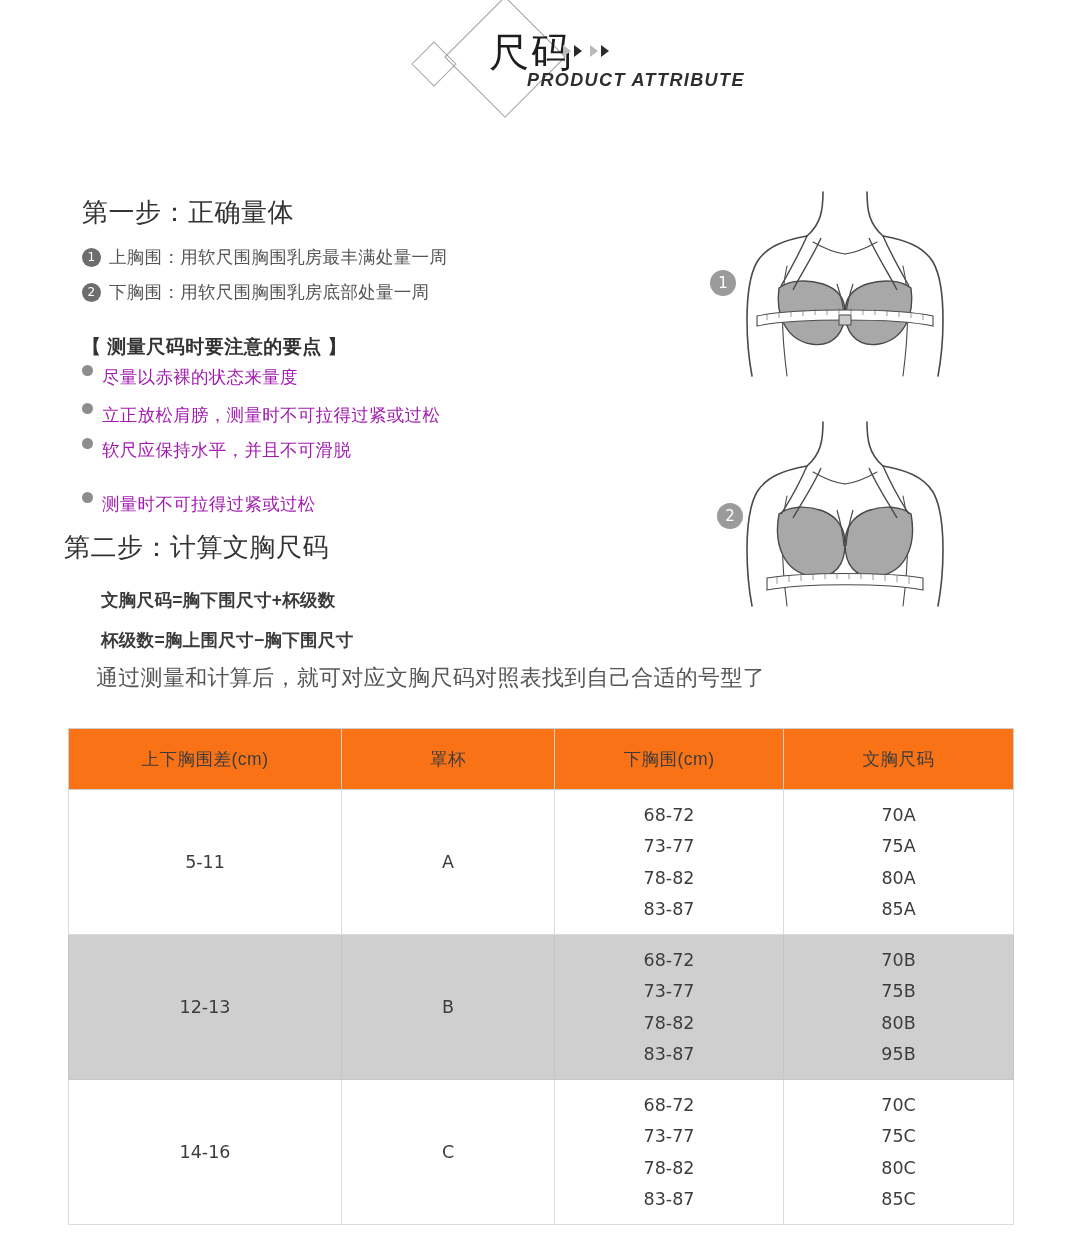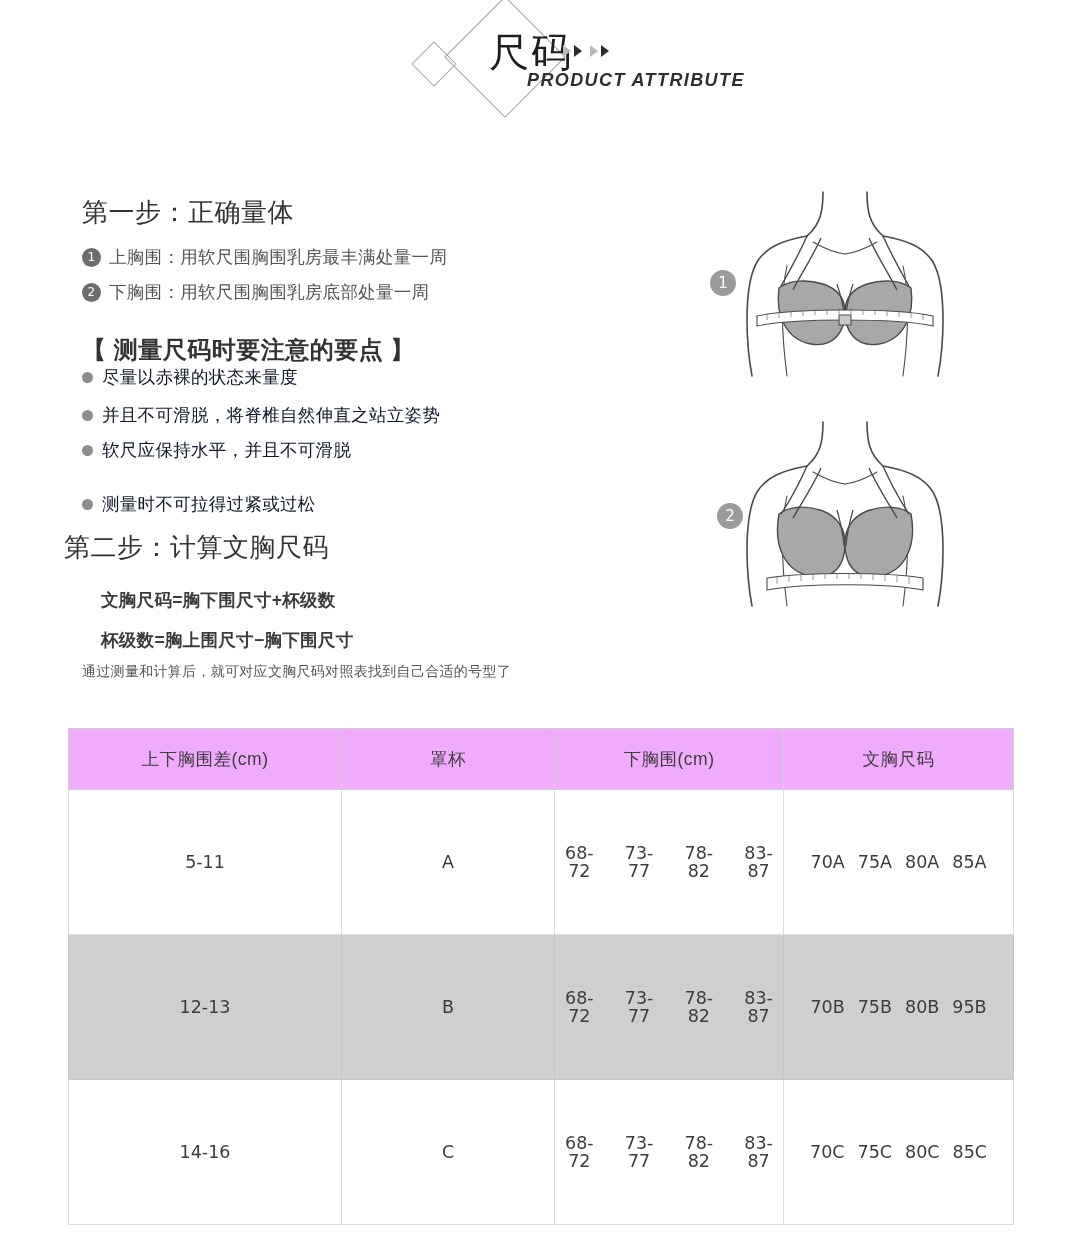--- a/index.html
+++ b/index.html
@@ -119,34 +119,33 @@
     line-height: 19px;
     text-align: center;
     margin-right: 8px;
     font-family: "DejaVu Sans", sans-serif;
     flex: none;
   }
 
   .tips-title {
     position: absolute;
     left: 82px; top: 334px;
-    font-size: 24px;
+    font-size: 19px;
     font-weight: bold;
     color: #333;
     white-space: nowrap;
     letter-spacing: 0.5px;
   }
   .tip-line {
     position: absolute;
     left: 82px;
     font-size: 17.5px;
-    color: #0f172a;
+    color: #a21caf;
     white-space: nowrap;
     display: flex;
-    align-items: center;
     letter-spacing: 0.3px;
   }
   .dot {
     display: inline-block;
     width: 11px; height: 11px;
     border-radius: 50%;
     background: #8d8d8d;
     margin-right: 9px;
     flex: none;
   }
@@ -156,22 +155,22 @@
     left: 82px;
     font-size: 17.5px;
     font-weight: bold;
     color: #3b3b3b;
     white-space: nowrap;
     letter-spacing: 0.3px;
     margin-left: 19px;
   }
   .note {
     position: absolute;
-    left: 82px; top: 663px;
-    font-size: 14px;
+    left: 96px; top: 663px;
+    font-size: 22px;
     color: #555;
     white-space: nowrap;
     letter-spacing: 0.3px;
   }
 
   
   .illus { position: absolute; }
   #illus1 { left: 695px; top: 180px; width: 300px; height: 210px; }
   #illus2 { left: 695px; top: 410px; width: 300px; height: 210px; }
   .illus-badge {
@@ -197,40 +196,41 @@
     table-layout: fixed;
   }
   .size-table th, .size-table td {
     border: 1px solid #dcdcdc;
     text-align: center;
     vertical-align: middle;
     font-weight: normal;
     color: #3c3c3c;
   }
   .size-table thead th {
-    background: #f0abfc;
+    background: #f97316;
     height: 58px;
     font-size: 17.5px;
     border-color: #cfcfcf;
     letter-spacing: 0.5px;
   }
   .size-table tbody td {
     height: 142px;
     font-size: 17.5px;
     font-family: "DejaVu Sans", "Liberation Sans", sans-serif;
   }
   .size-table tbody tr.shaded td {
     background: #cfcfcf;
     border-color: #c6c6c6;
   }
   .size-table tbody tr.plain td {
     background: #ffffff;
   }
   .stack {
     display: flex;
+    flex-direction: column;
     justify-content: center;
     gap: 13px;
     line-height: 1.05;
   }
   .col-diff { width: 270px; }
   .col-cup  { width: 210px; }
   .col-under{ width: 226px; }
   .col-size { width: 227px; }
 </style>
 </head>
@@ -265,21 +265,21 @@
   </div>
 
   <div class="tips-title">【 测量尺码时要注意的要点 】</div>
 
   <div class="tip-line" style="top:365px">
     <span class="dot"></span>
     <span>尽量以赤裸的状态来量度</span>
   </div>
   <div class="tip-line" style="top:403px">
     <span class="dot"></span>
-    <span>并且不可滑脱，将脊椎自然伸直之站立姿势</span>
+    <span>立正放松肩膀，测量时不可拉得过紧或过松</span>
   </div>
   <div class="tip-line" style="top:438px">
     <span class="dot"></span>
     <span>软尺应保持水平，并且不可滑脱</span>
   </div>
   <div class="tip-line" style="top:492px">
     <span class="dot"></span>
     <span>测量时不可拉得过紧或过松</span>
   </div>
 

